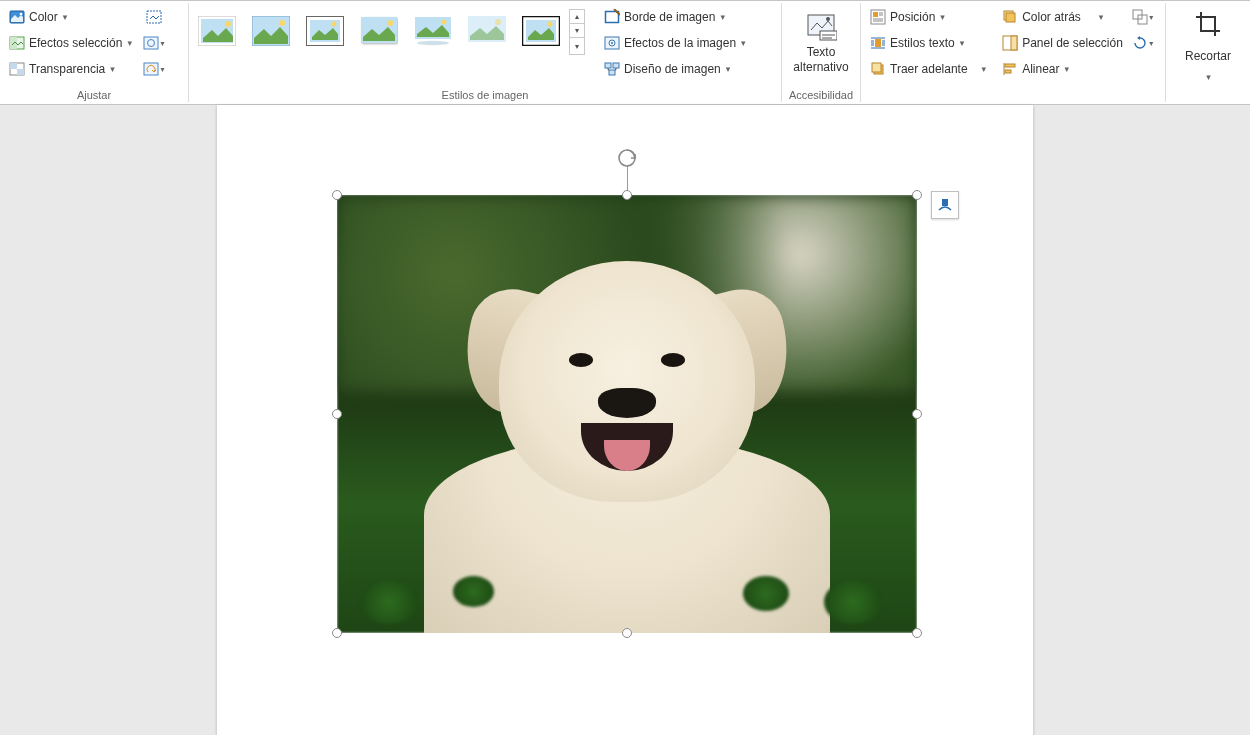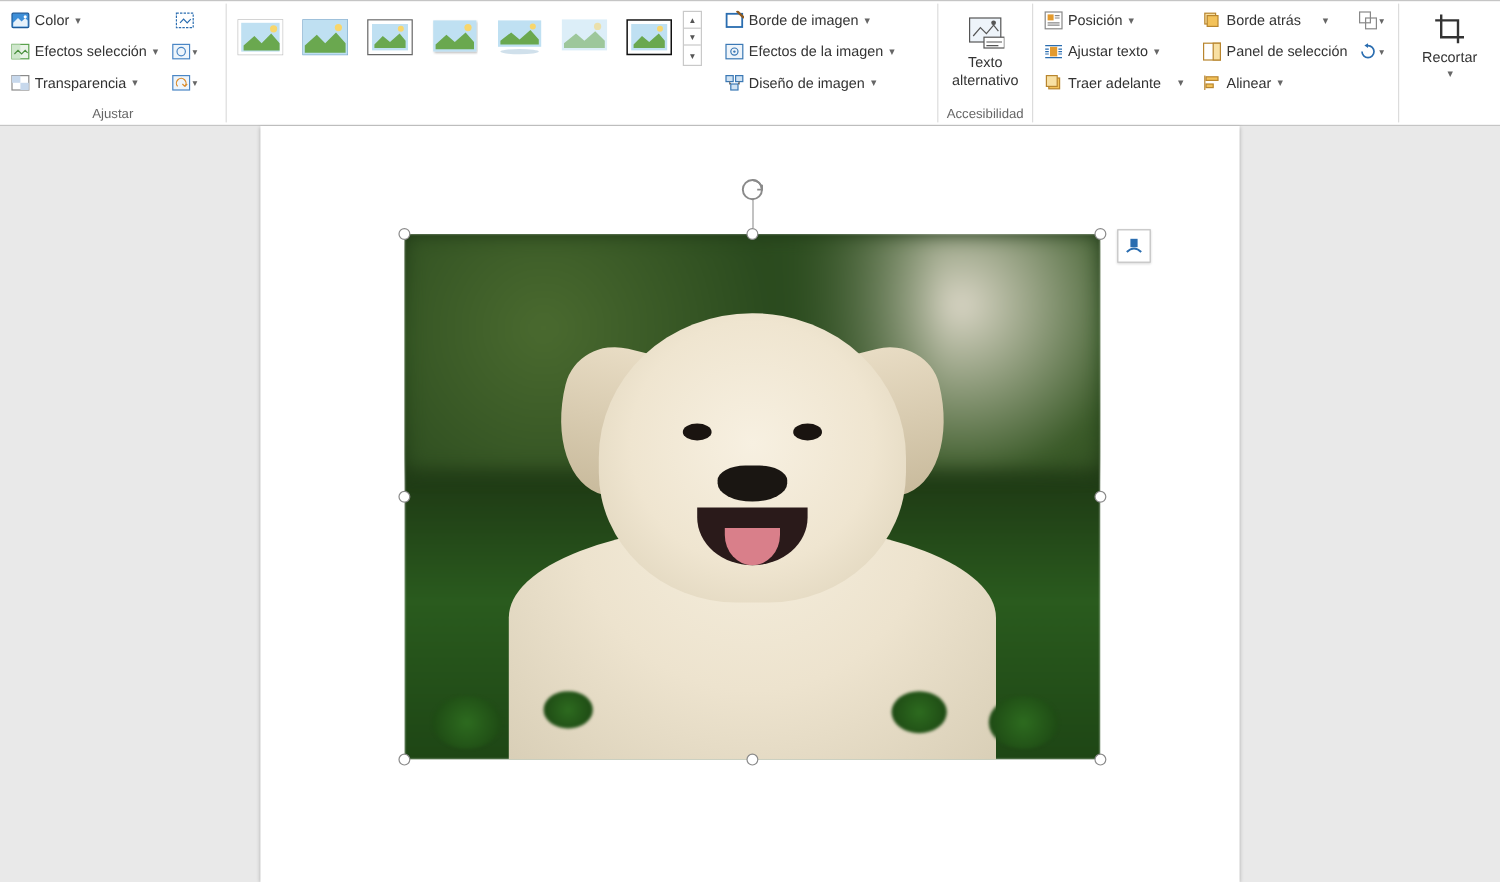--- a/index.html
+++ b/index.html
@@ -256,20 +256,21 @@
                 <rect x="9" y="2" width="6" height="5" fill="#cfe2f3" stroke="#3a78b5"></rect>
                 <rect x="5" y="9" width="6" height="5" fill="#cfe2f3" stroke="#3a78b5"></rect>
                 <path d="M4 7 V9 H5 M12 7 V9 H11" stroke="#7a7a7a"></path>
               </svg>
           </span>
           <span class="lbl">Diseño de imagen</span>
           <span class="chev">▾</span>
         </div>
       </div>
     </div>
+    <div class="group-label">Estilos de imagen</div>
   </div>
   <div class="group-sep"></div>
 
   <div class="group" style="width:78px;">
     <div class="group-body" style="justify-content:flex-start;">
       <div class="big-btn">
         <span>
           <svg width="32" height="32">
               <rect x="3" y="5" width="26" height="20" fill="#eef4fa" stroke="#555"></rect>
               <path d="M6 20 L12 13 L17 18 L23 11 L27 16" stroke="#555" fill="none"></path>
@@ -299,21 +300,21 @@
           <span class="lbl">Posición</span>
           <span class="chev">▾</span>
         </div>
         <div class="btn-row">
           <span class="icon-sq">
             <svg width="16" height="16">
                 <rect x="5" y="4" width="6" height="8" fill="#e39a2e"></rect>
                 <path d="M1 3 H15 M1 13 H15 M1 6 H4 M1 8 H4 M1 10 H4 M12 6 H15 M12 8 H15 M12 10 H15" stroke="#2a6db0"></path>
               </svg>
           </span>
-          <span class="lbl">Ajustar texto</span>
+          <span class="lbl">Estilos texto</span>
           <span class="chev">▾</span>
         </div>
         <div class="btn-row">
           <span class="icon-sq">
             <svg width="16" height="16">
                 <rect x="4" y="4" width="9" height="9" fill="#f3c25a" stroke="#b8852e"></rect>
                 <rect x="2" y="2" width="9" height="9" fill="#f8e0a3" stroke="#b8852e"></rect>
               </svg>
           </span>
           <span class="lbl">Traer adelante</span>
@@ -322,21 +323,21 @@
       </div>
 
       <div class="vstack" style="margin-left:6px;">
         <div class="btn-row">
           <span class="icon-sq">
             <svg width="16" height="16">
                 <rect x="2" y="2" width="9" height="9" fill="#f8e0a3" stroke="#b8852e"></rect>
                 <rect x="4" y="4" width="9" height="9" fill="#f3c25a" stroke="#b8852e"></rect>
               </svg>
           </span>
-          <span class="lbl">Borde atrás</span>
+          <span class="lbl">Color atrás</span>
           <span class="chev" style="margin-left:14px">▾</span>
         </div>
         <div class="btn-row">
           <span class="icon-sq">
             <svg width="16" height="16">
                 <rect x="1" y="1" width="14" height="14" fill="#fff" stroke="#b8852e"></rect>
                 <rect x="9" y="1" width="6" height="14" fill="#f8e0a3" stroke="#b8852e"></rect>
               </svg>
           </span>
           <span class="lbl">Panel de selección</span>
@@ -373,21 +374,21 @@
           </span>
           <span class="chev" style="font-size:8px;">▾</span>
         </div>
       </div>
     </div>
   </div>
   <div class="group-sep"></div>
 
   <div class="group" style="flex:1;">
     <div class="group-body" style="justify-content:center;">
-      <div class="big-btn" style="width:56px;">
+      <div class="big-btn" style="width:56px;justify-content:space-between;">
         <span>
           <svg width="28" height="28">
               <path d="M7 2 V21 H26" stroke="#333" stroke-width="2" fill="none"></path>
               <path d="M2 7 H21 V26" stroke="#333" stroke-width="2" fill="none"></path>
             </svg>
         </span>
         <span class="big-lbl">Recortar</span>
         <span class="chev">▾</span>
       </div>
     </div>

